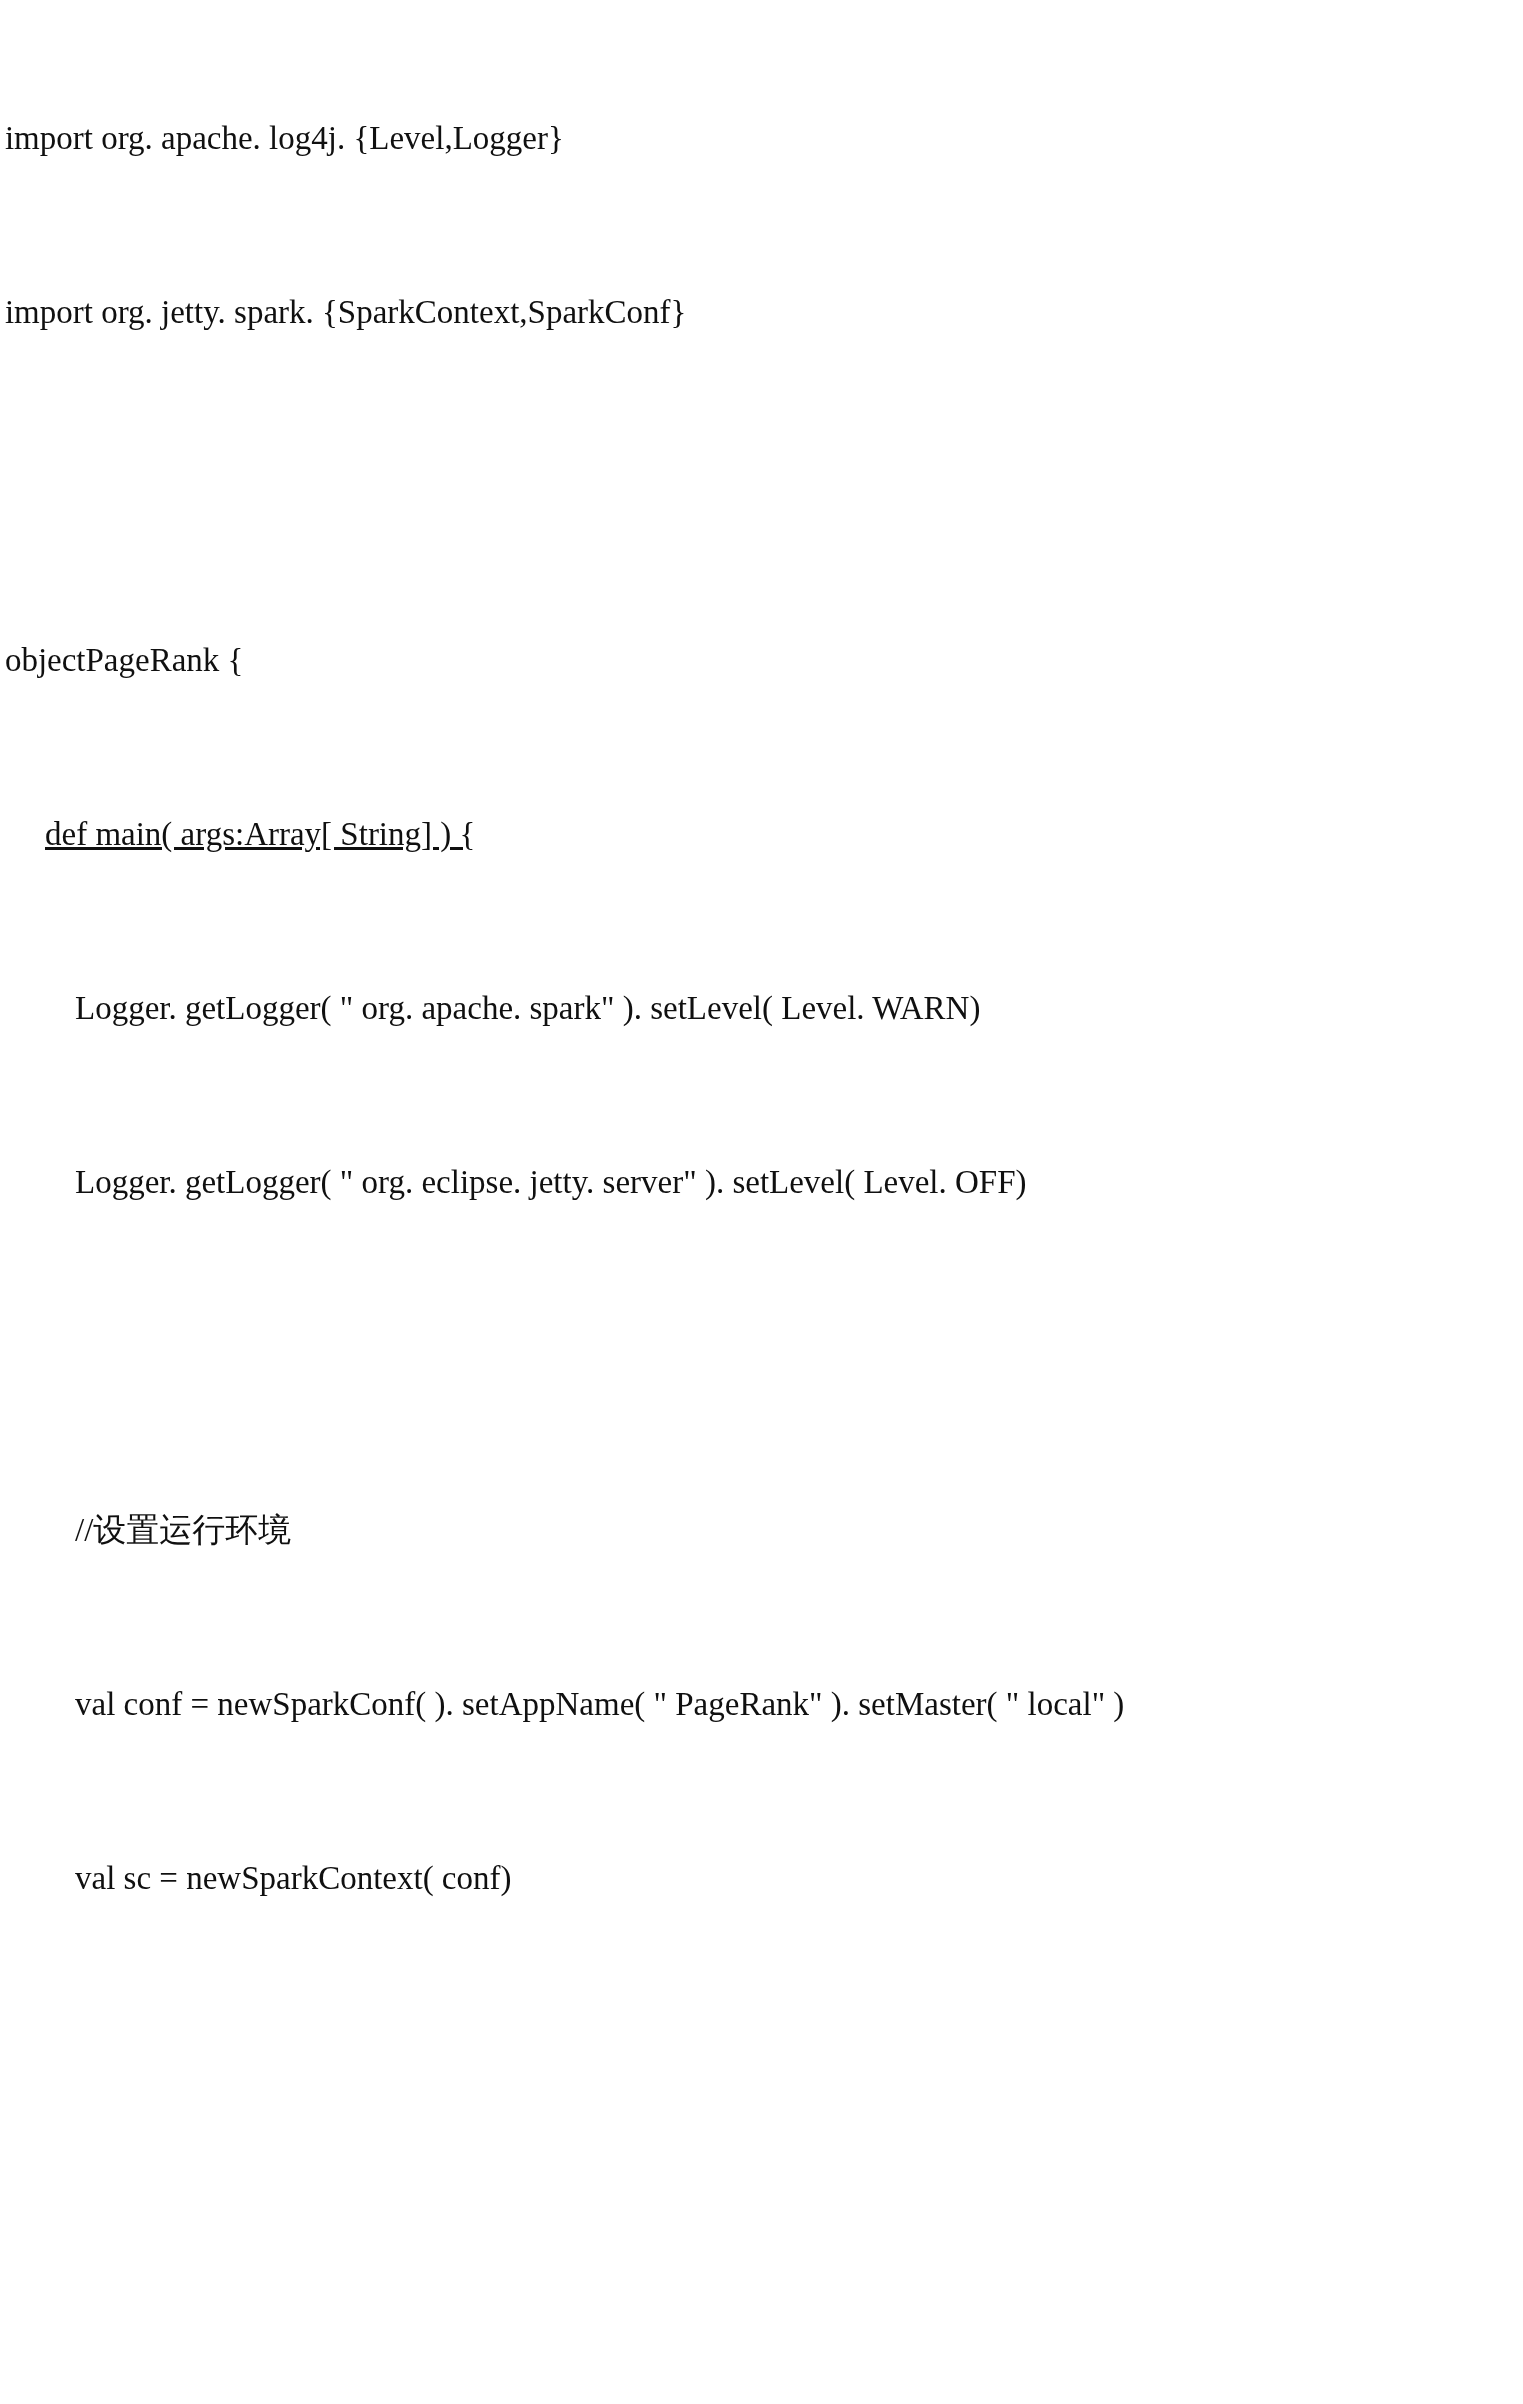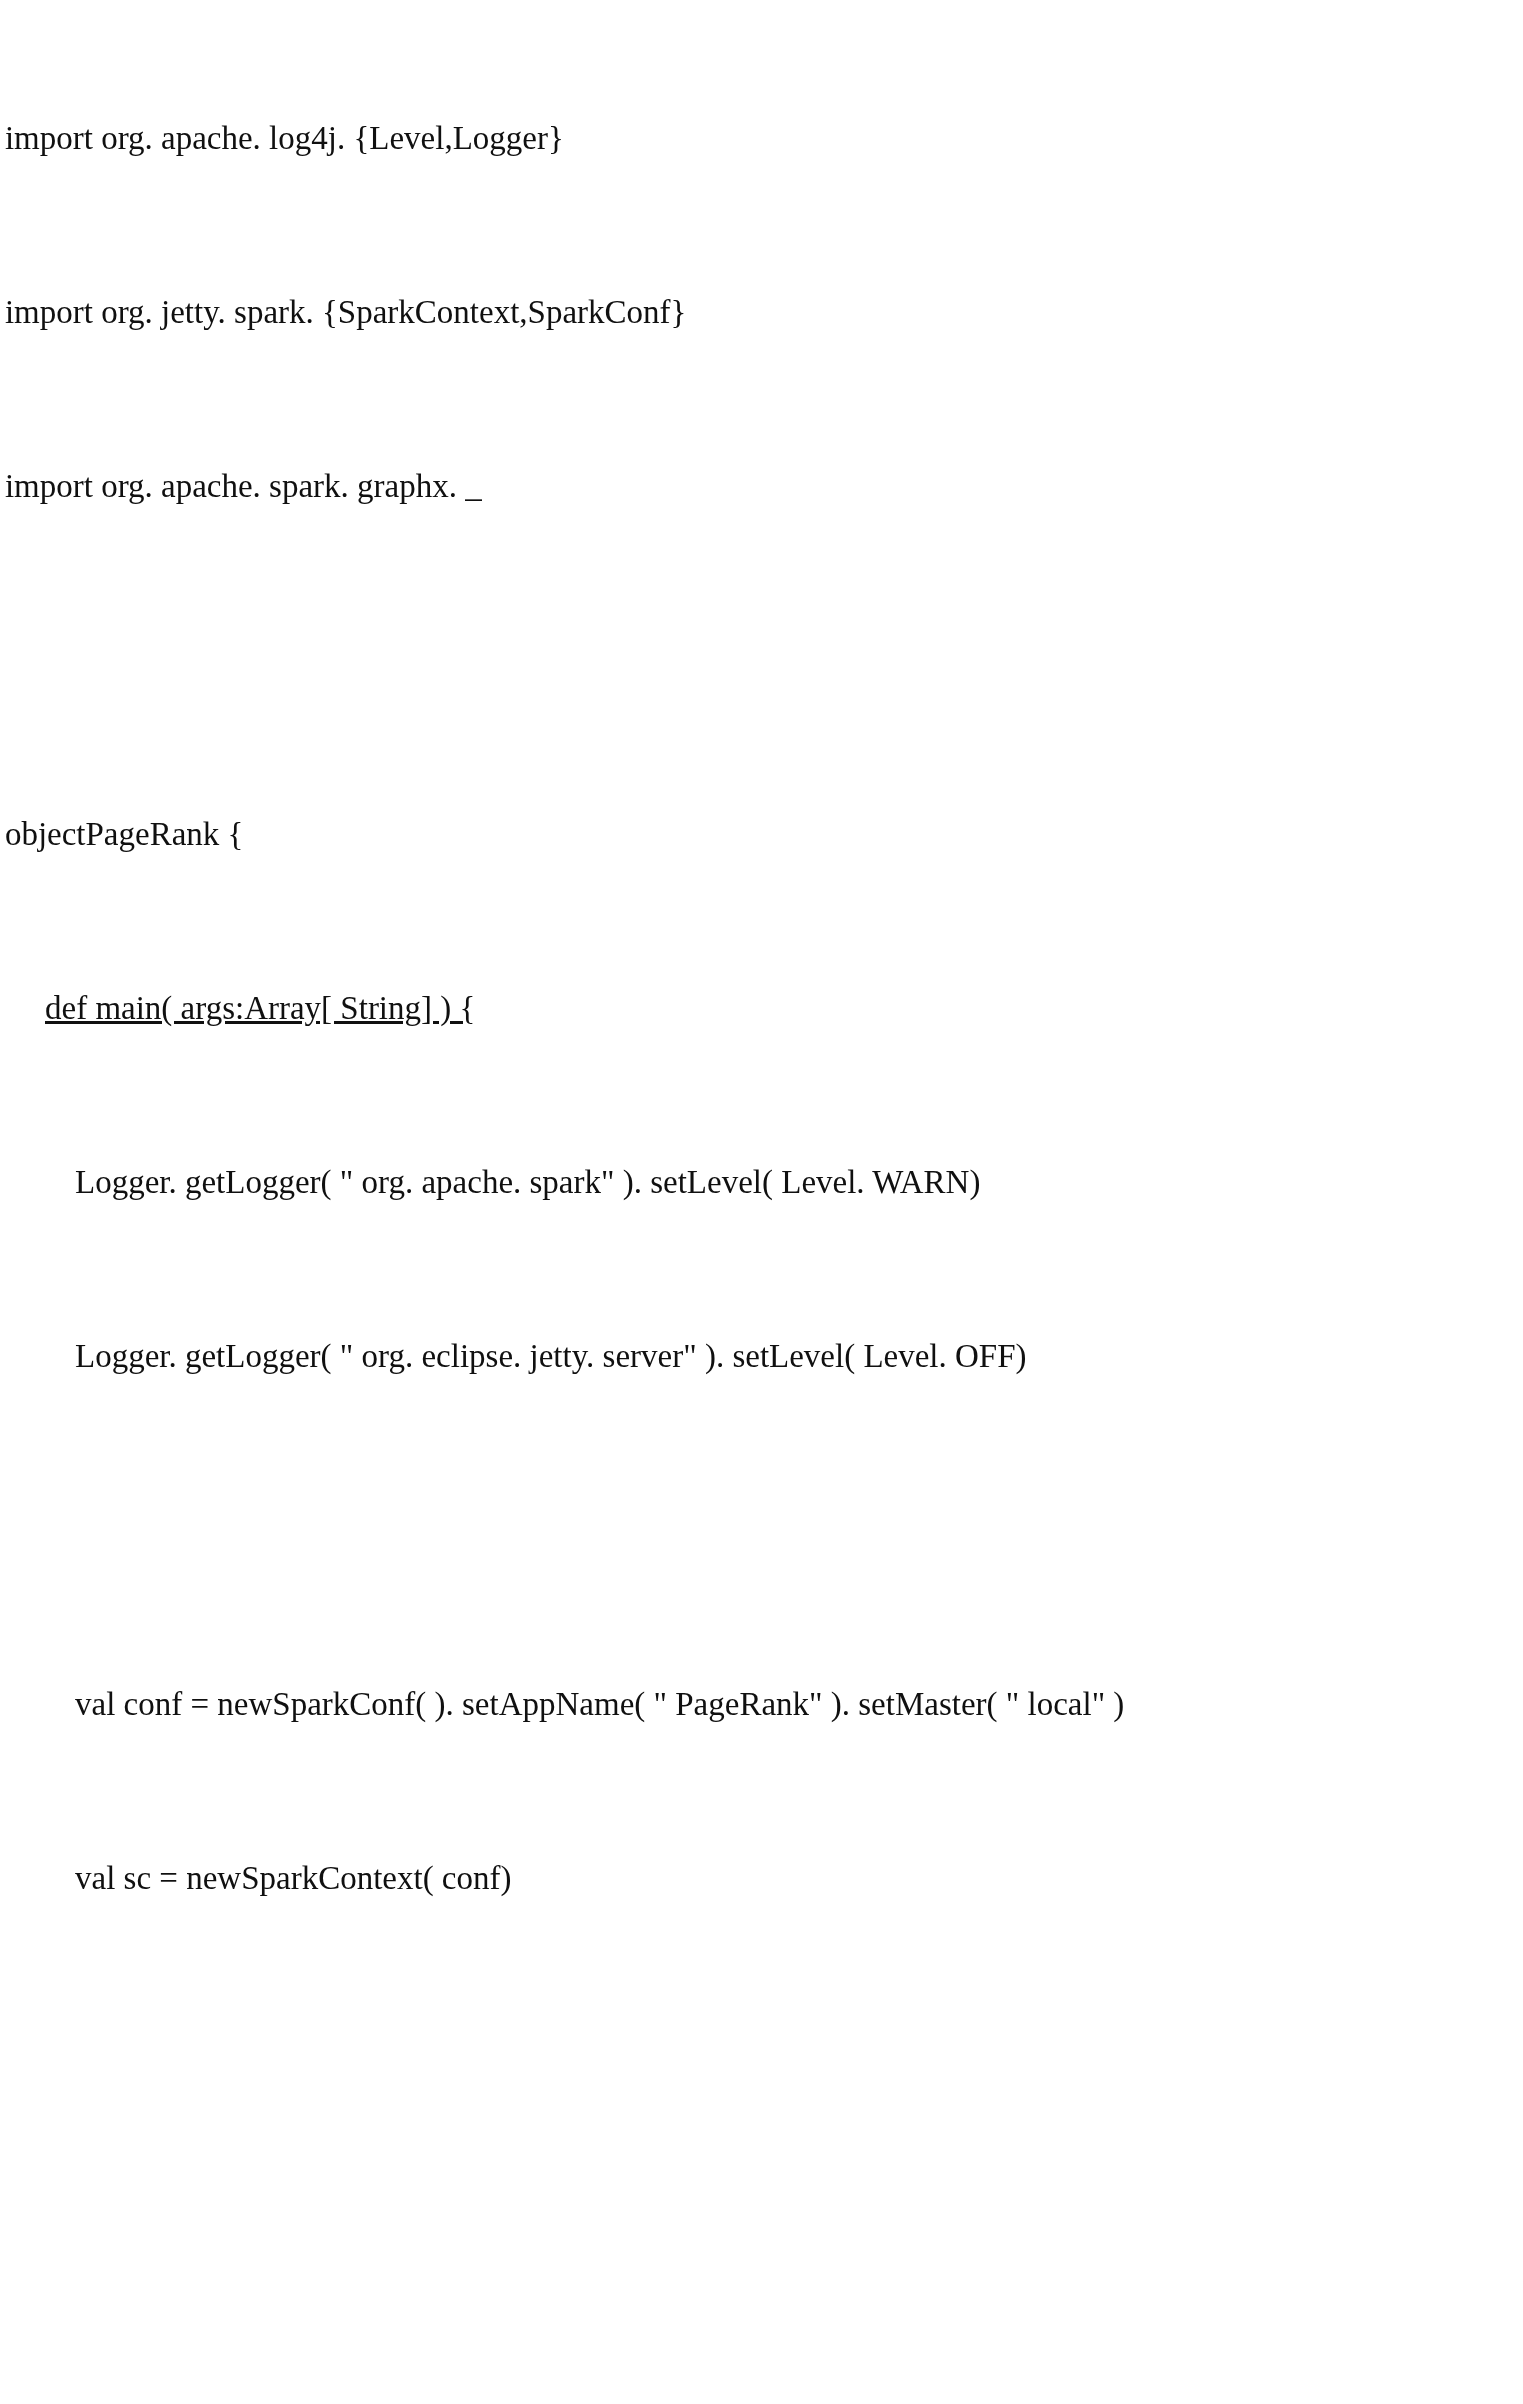--- a/index.html
+++ b/index.html
@@ -31,27 +31,27 @@
   .i1 { padding-left: 45px; text-decoration: underline; }
   .i2 { padding-left: 75px; }
 </style>
 </head>
 <body>
 
 <div class="page">
   <div class="code">
     <div class="ln i0">import org. apache. log4j. {Level,Logger}</div>
     <div class="ln i0">import org. jetty. spark. {SparkContext,SparkConf}</div>
-    <div class="ln i0">import org. apache. spark. graphx. _</div>
     <div class="ln i0"></div>
     <div class="ln i0">objectPageRank {</div>
     <div class="ln i1">def main( args:Array[ String] ) {</div>
     <div class="ln i2">Logger. getLogger( " org. apache. spark" ). setLevel( Level. WARN)</div>
     <div class="ln i2">Logger. getLogger( " org. eclipse. jetty. server" ). setLevel( Level. OFF)</div>
     <div class="ln i0"></div>
+    <div class="ln i2">//设置运行环境</div>
     <div class="ln i2">val conf = newSparkConf( ). setAppName( " PageRank" ). setMaster( " local" )</div>
     <div class="ln i2">val sc = newSparkContext( conf)</div>
     
     
     
     
     
     
     
     

